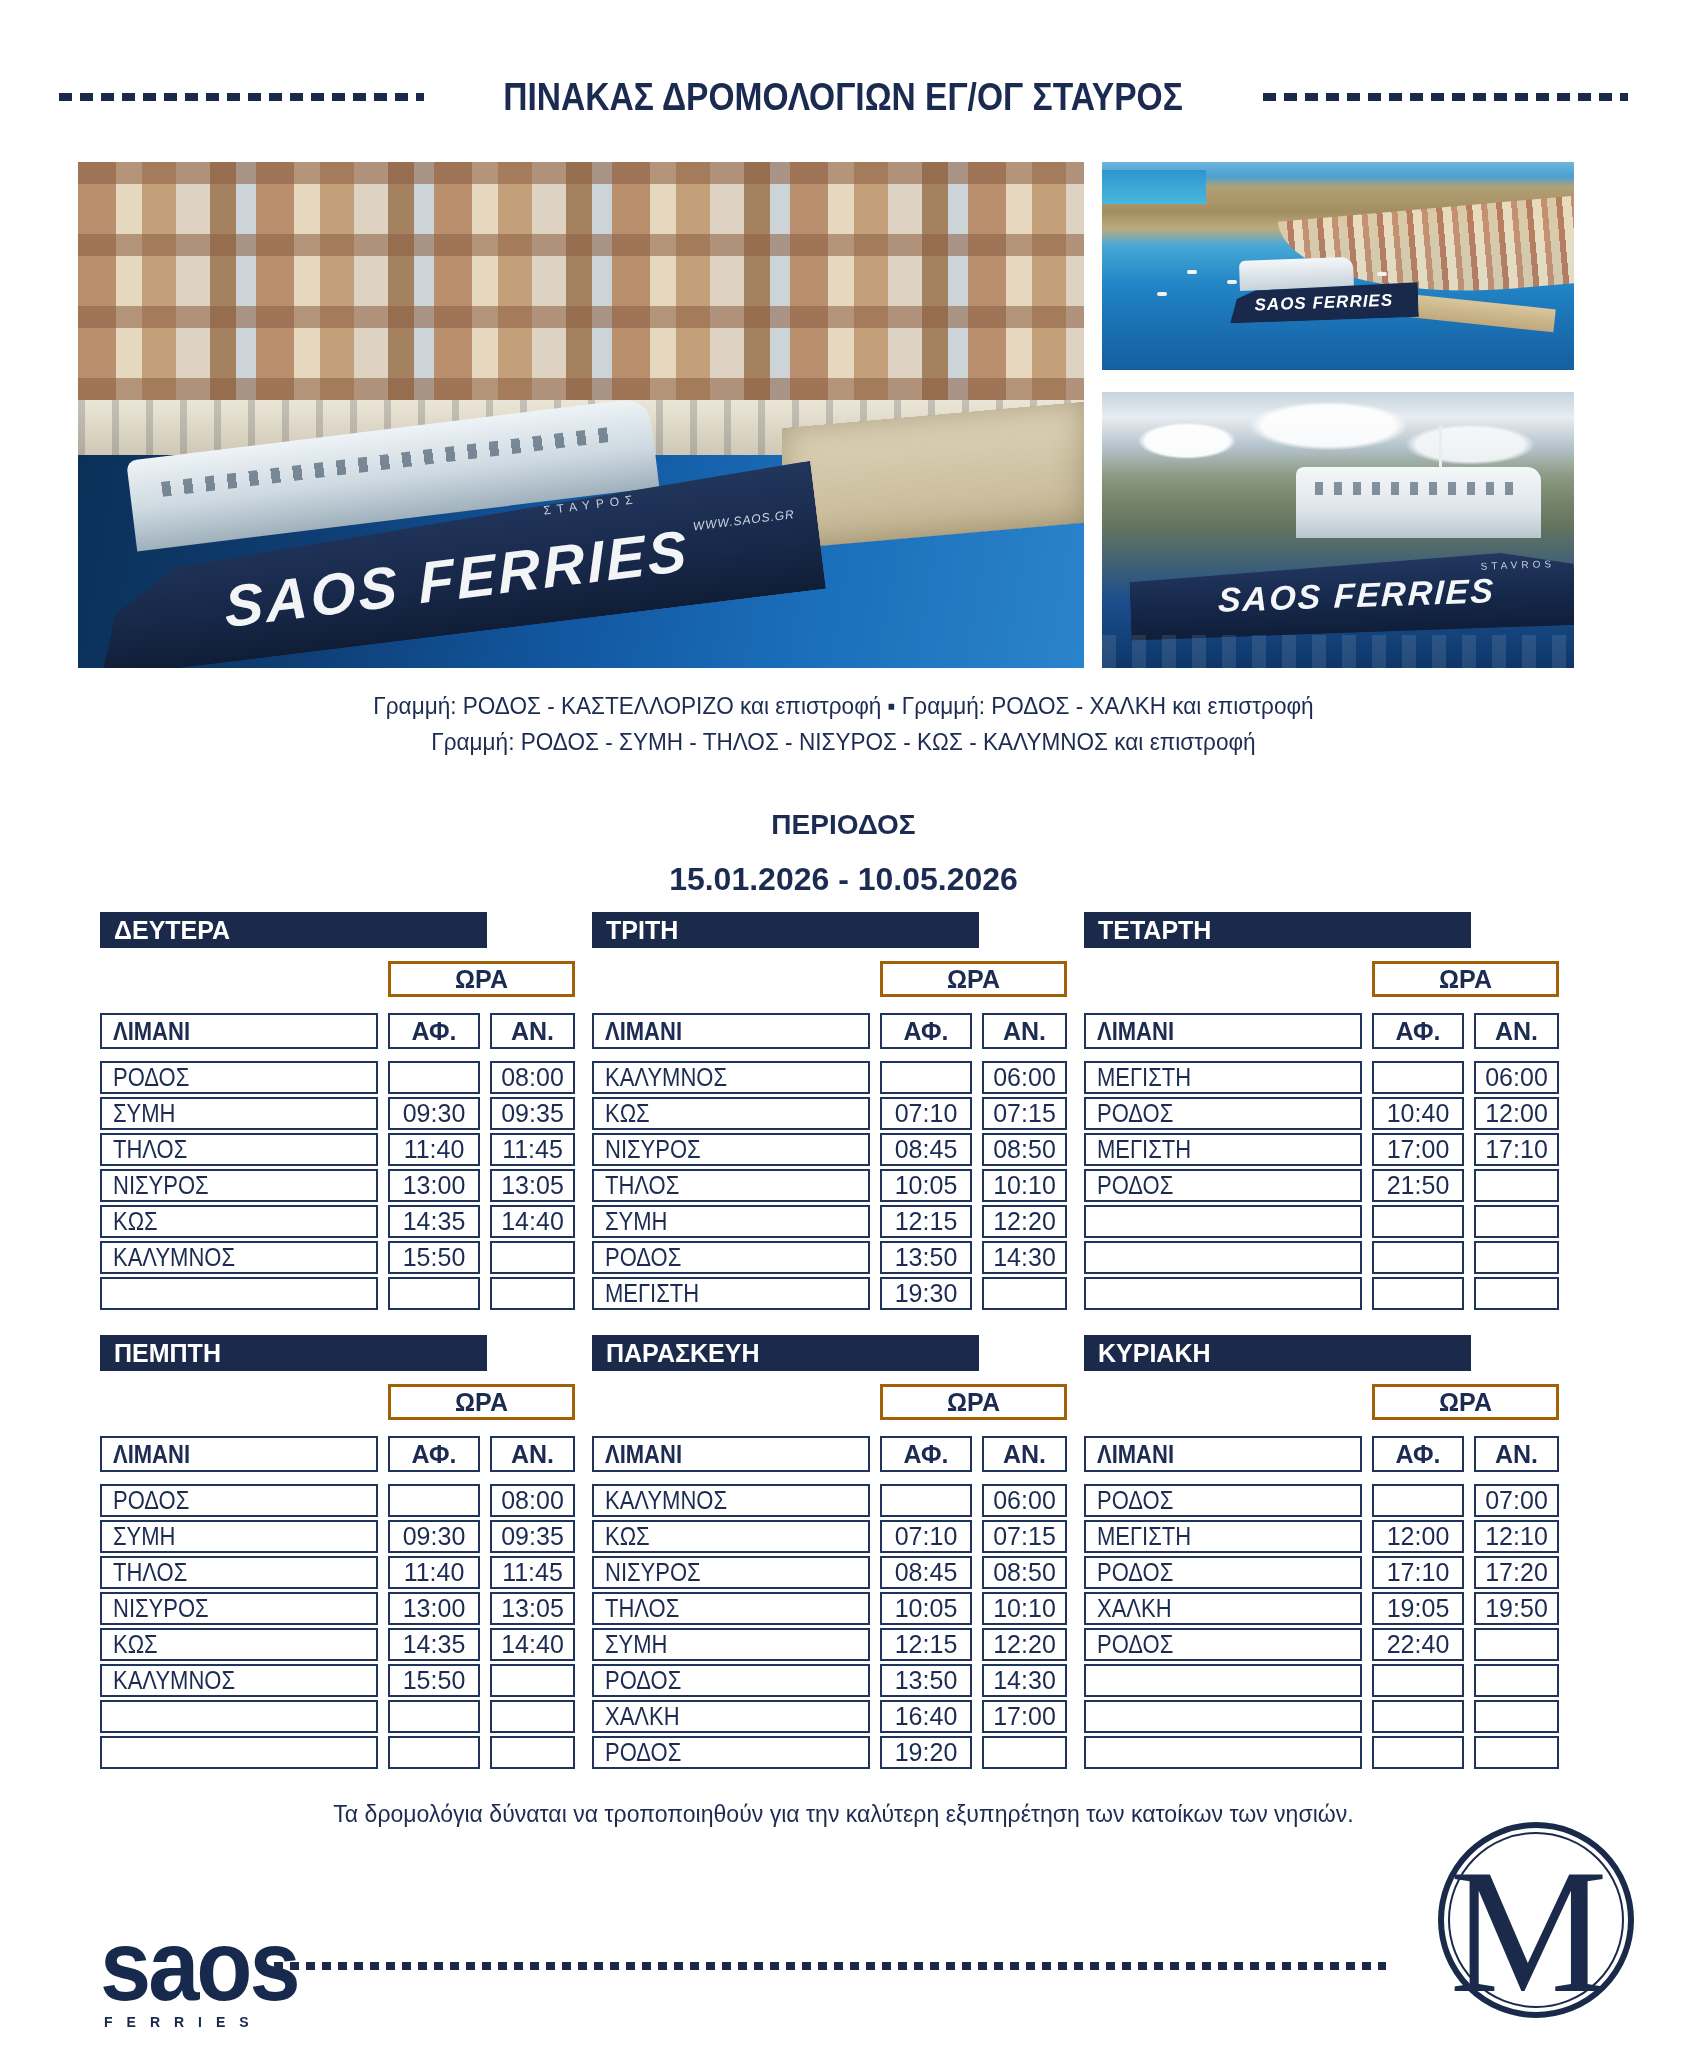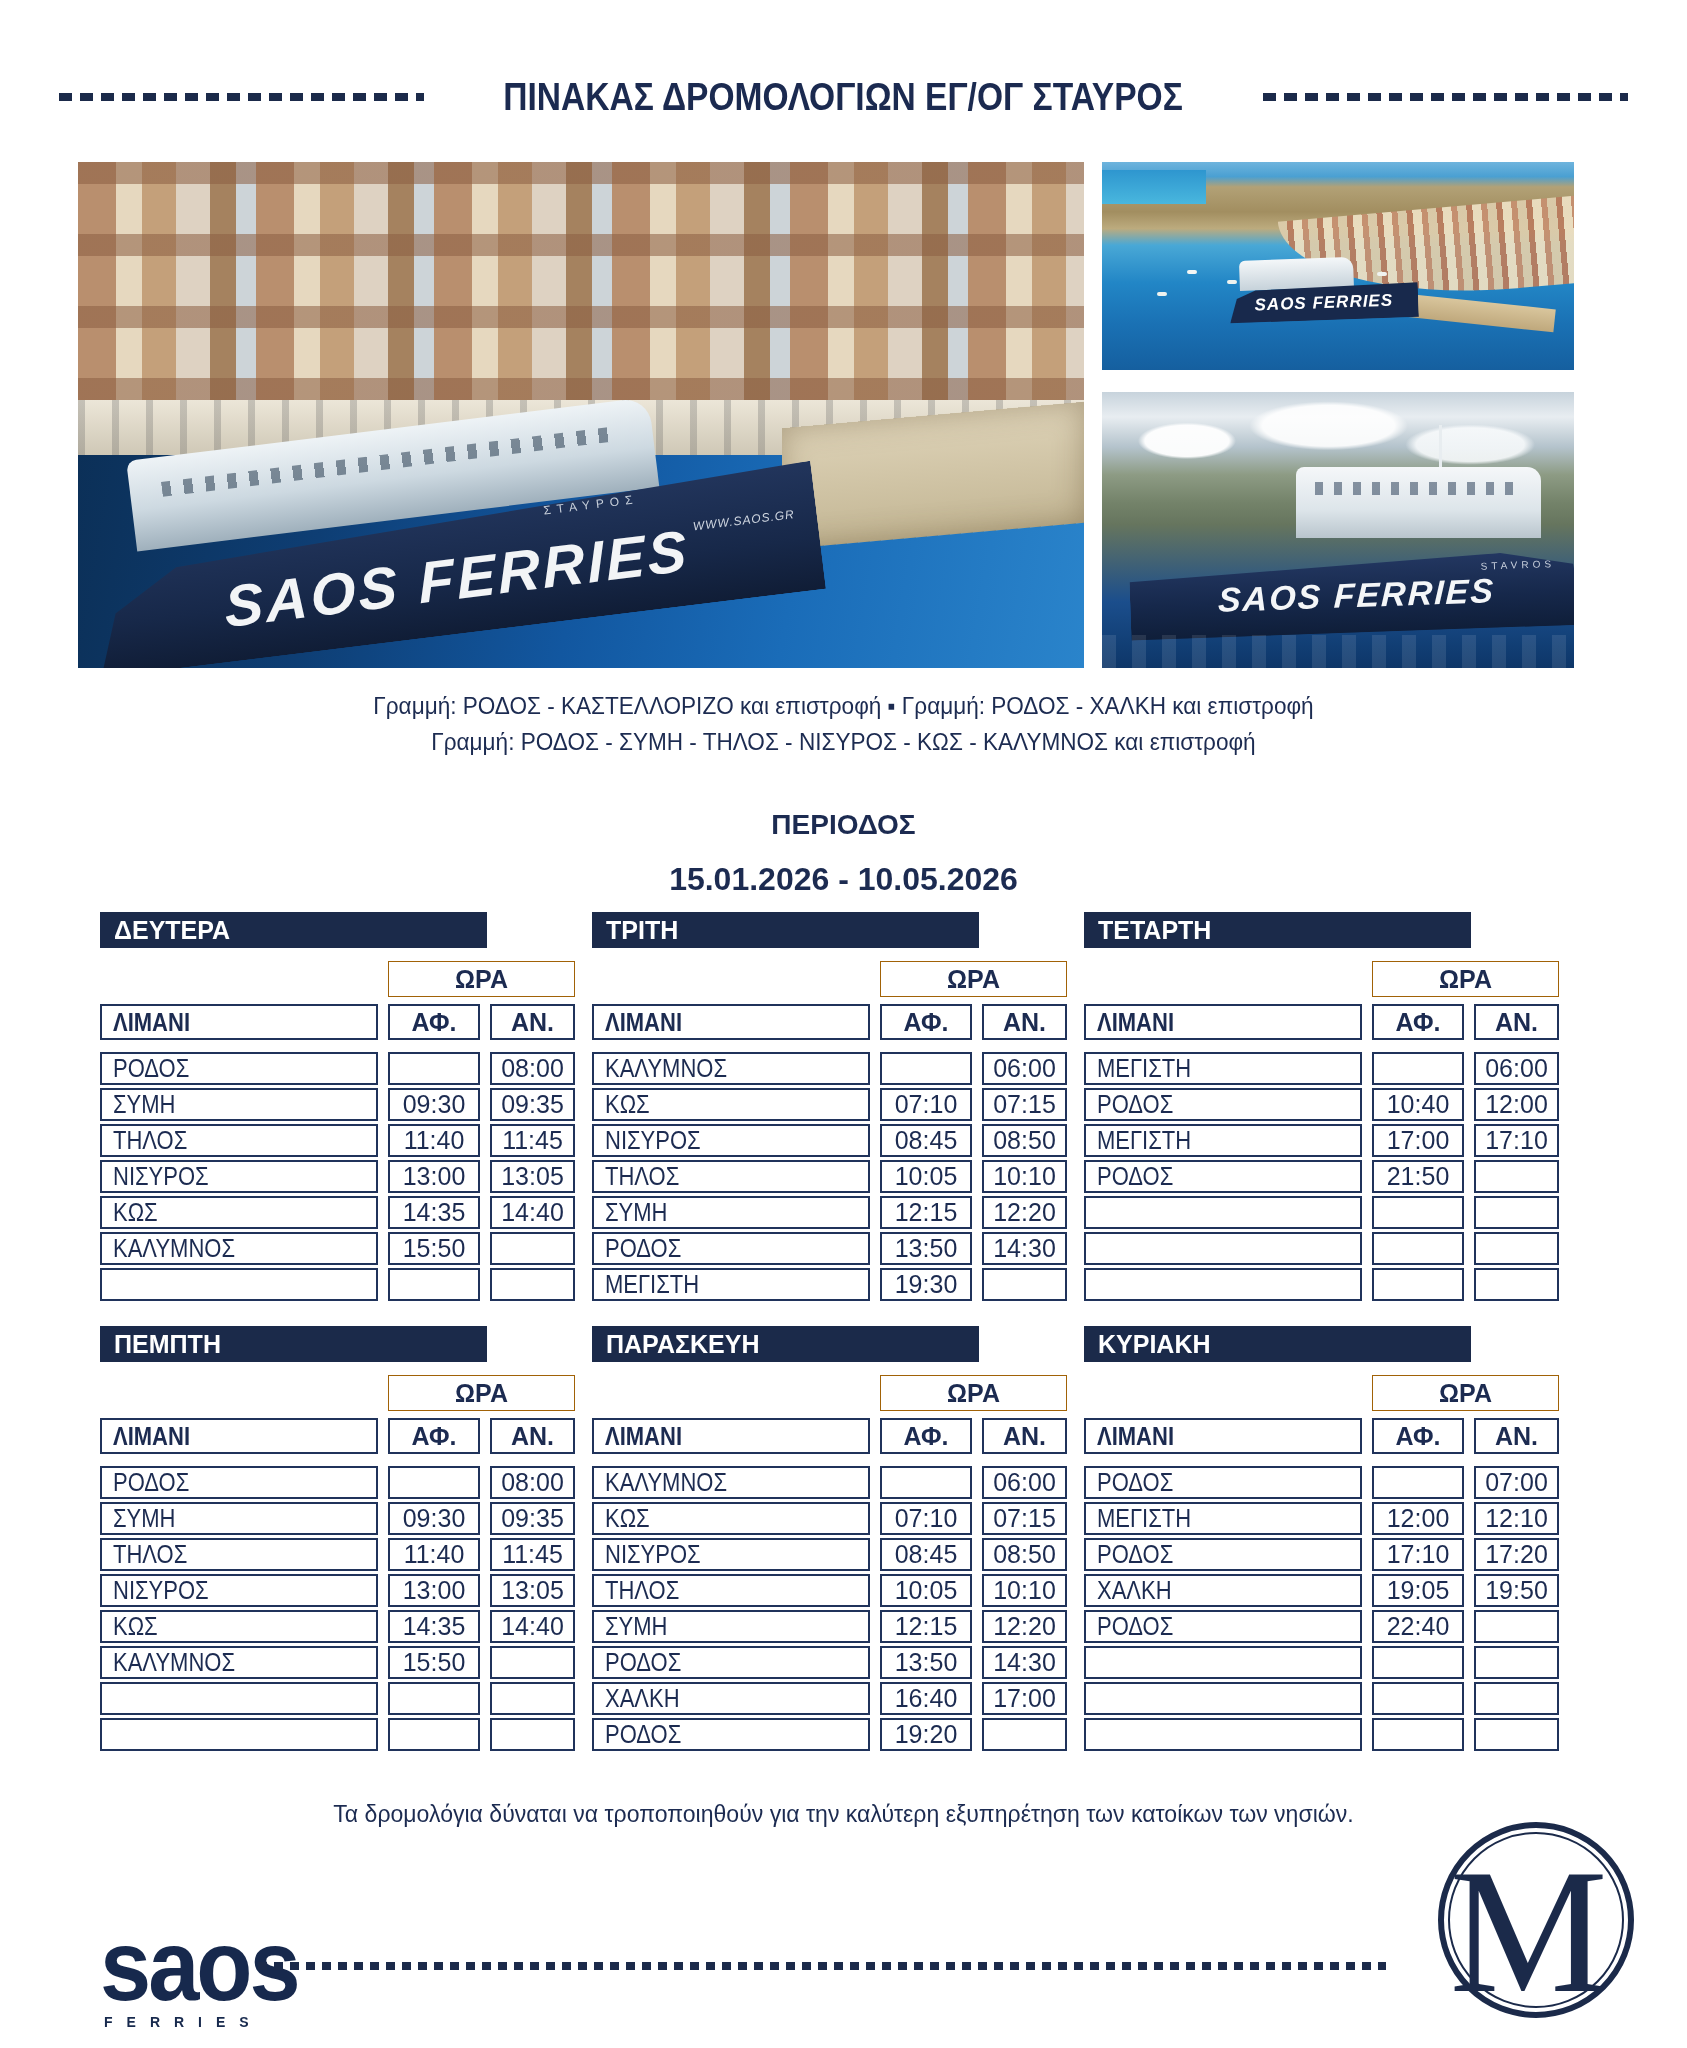--- a/index.html
+++ b/index.html
@@ -100,23 +100,23 @@
   .period-dates { margin:0; font-size:32px; font-weight:bold; line-height:42px; }
 
   
   .tables-grid { position:absolute; top:912px; left:100px; width:1459px;
     display:grid; grid-template-columns:repeat(3,475px); column-gap:17px; row-gap:22px; }
   .day-table { width:387px; }
   .day-band { height:36px; background:#1b2a4a; color:#ffffff; font-weight:bold;
     font-size:25px; display:flex; align-items:center; padding-left:14px; box-sizing:border-box; }
   .trow { display:grid; grid-template-columns:278px 92px 85px; column-gap:10px; }
   .hrow { margin-top:13px; }
-  .hour-box { grid-column:2/4; height:36px; border:1px solid #a16207; box-sizing:border-box;
+  .hour-box { grid-column:2/4; height:36px; border:3px solid #a16207; box-sizing:border-box;
     display:flex; align-items:center; justify-content:center; font-weight:bold; font-size:25px; }
-  .head-row { margin-top:7px;border-radius:10px; }
+  .head-row { margin-top:16px;border-radius:10px; }
   .cellbox { height:36px; border:2px solid #20335b; box-sizing:border-box; background:#fff;
     display:flex; align-items:center; font-size:25px; }
   .c-port { padding-left:11px; justify-content:flex-start; }
   .c-time { justify-content:center; }
   .head-row .cellbox { font-weight:bold; }
   .rows-block { margin-top:12px;text-align:center; }
   .drow { margin-bottom:3px; }
   .drow .cellbox { height:33px; }
   .cond { display:inline-block; transform:scaleX(0.88); transform-origin:left center; white-space:nowrap; }
 

